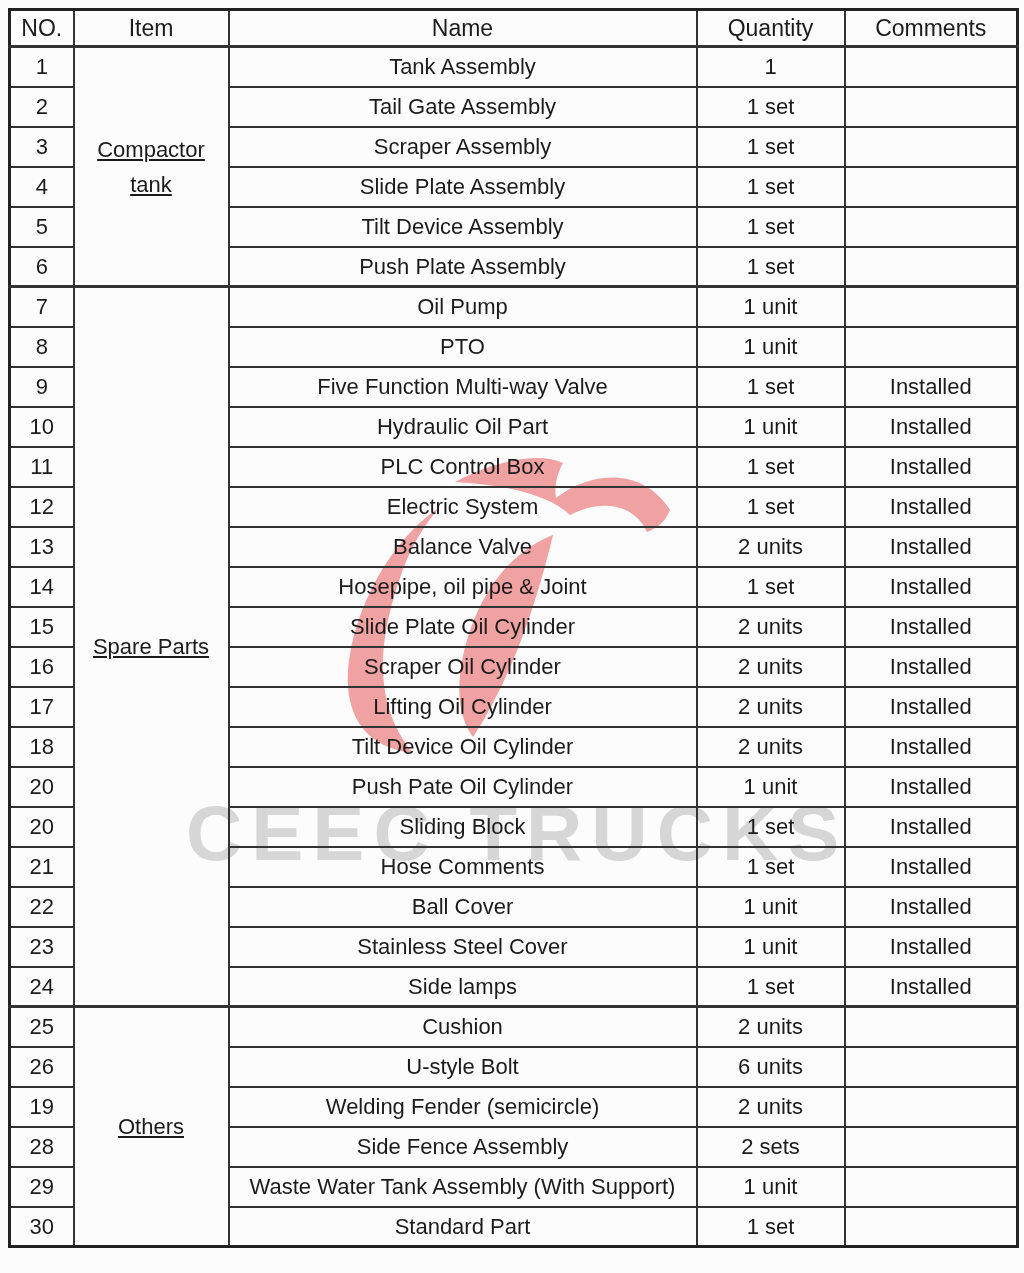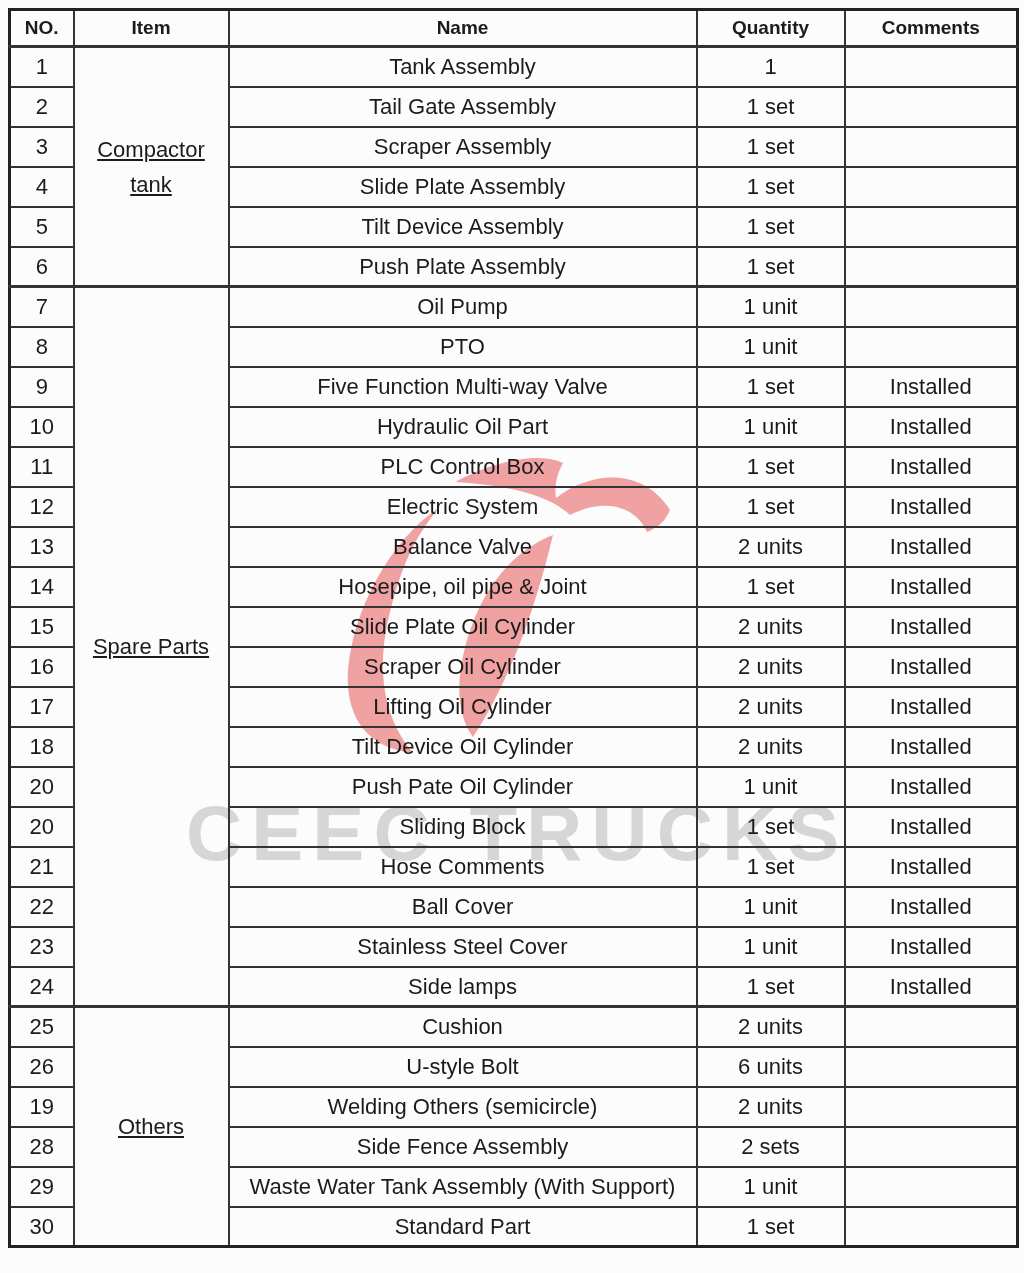--- a/index.html
+++ b/index.html
@@ -56,22 +56,22 @@
   table.parts td {
     border: 2px solid #333333;
     text-align: center;
     vertical-align: middle;
     color: #1b1b1b;
     padding: 1px 4px;
     overflow: hidden;
   }
   table.parts thead tr { height: 37px; }
   table.parts th {
-    font-size: 19px;
-    font-weight: bold;
+    font-size: 23px;
+    font-weight: normal;
     background: transparent;
   }
   table.parts tbody tr { height: 40px; }
   table.parts td {
     font-size: 22px;
     line-height: 35px;
   }
   td.c-name { padding: 1px 18px; }
   td.c-item { line-height: 36px; text-decoration: underline; }
   tr.group-start td { border-top-width: 3px; }
@@ -278,21 +278,21 @@
           <td class="c-com"></td>
         </tr>
         <tr>
           <td class="c-no">26</td>
           <td class="c-name">U-style Bolt</td>
           <td class="c-qty">6 units</td>
           <td class="c-com"></td>
         </tr>
         <tr>
           <td class="c-no">19</td>
-          <td class="c-name">Welding Others (semicircle)</td>
+          <td class="c-name">Welding Fender (semicircle)</td>
           <td class="c-qty">2 units</td>
           <td class="c-com"></td>
         </tr>
         <tr>
           <td class="c-no">28</td>
           <td class="c-name">Side Fence Assembly</td>
           <td class="c-qty">2 sets</td>
           <td class="c-com"></td>
         </tr>
         <tr>

